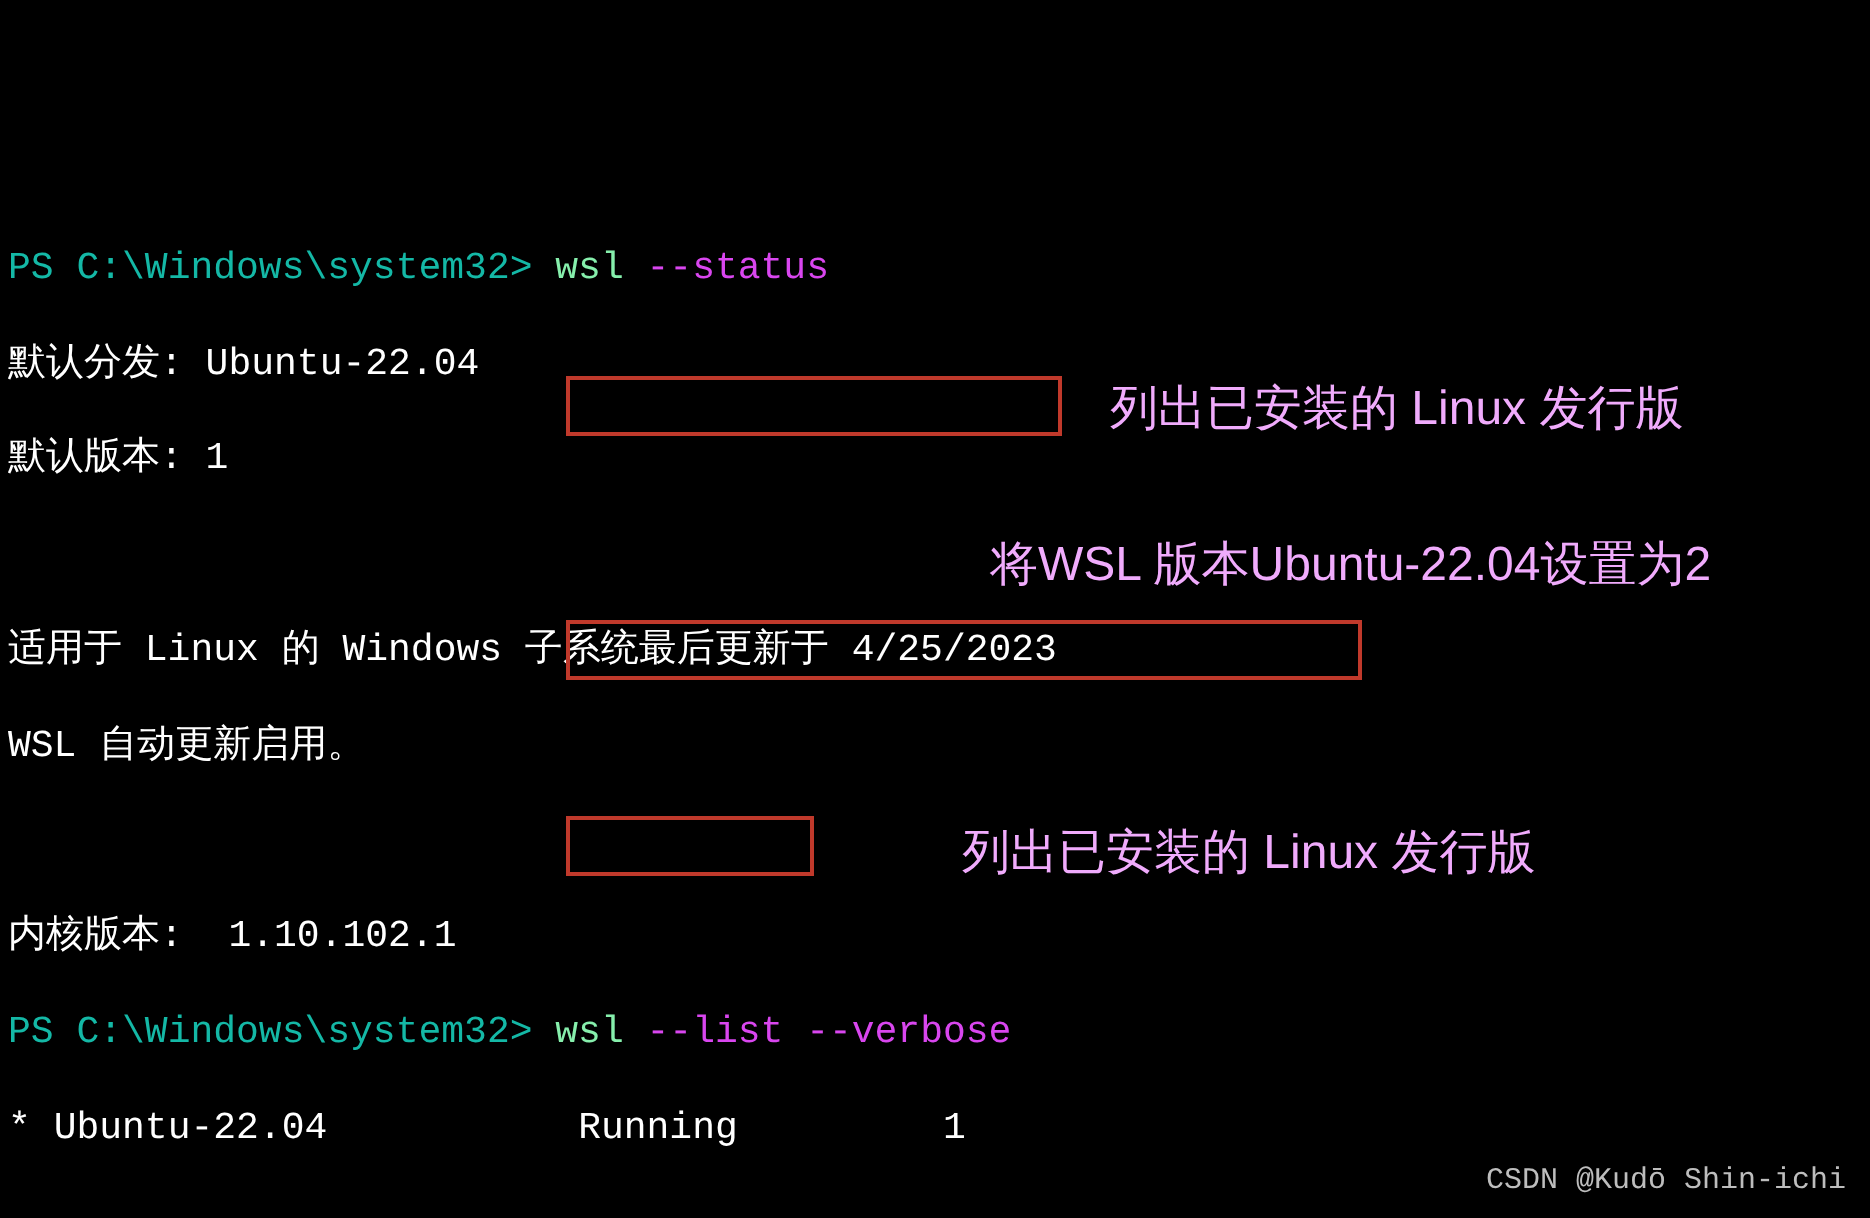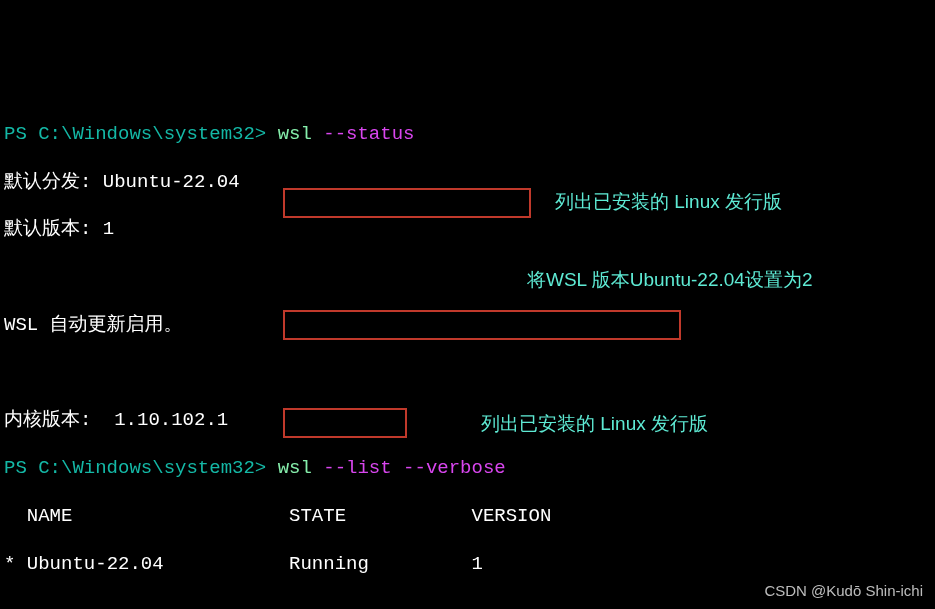--- a/index.html
+++ b/index.html
@@ -32,53 +32,53 @@
     .muted {
       color: #d946ef;
     }
     .box {
       position: absolute;
       border: 2px solid #c0392b;
       pointer-events: none;
     }
     .anno {
       position: absolute;
-      color: #5eead4;
+      color: #f0abfc;
       font-family: "Microsoft YaHei", "SimSun", sans-serif;
-      font-size: 19px;
+      font-size: 24px;
       font-weight: 500;
       white-space: nowrap;
     }
     .watermark {
       position: absolute;
       right: 12px;
       bottom: 8px;
       color: #bdbdbd;
-      font-family: Liberation Sans, sans-serif;
+      font-family: Liberation Mono, monospace;
       font-size: 15px;
     }
     .line {
       min-height: 24px;
     }
   </style>
 </head>
 <body>
 
 
 
 <div class="term">
 <div class="line"><span class="prompt">PS C:\Windows\system32&gt; </span><span class="cmd">wsl </span><span class="muted">--status</span></div>
 <div class="line">默认分发: Ubuntu-22.04</div>
 <div class="line">默认版本: 1</div>
 <div class="line">&nbsp;</div>
+<div class="line">适用于 Linux 的 Windows 子系统最后更新于 4/25/2023</div>
 <div class="line">WSL 自动更新启用。</div>
 <div class="line">&nbsp;</div>
 <div class="line">内核版本:  1.10.102.1</div>
 <div class="line"><span class="prompt">PS C:\Windows\system32&gt; </span><span class="cmd">wsl </span><span class="muted">--list --verbose</span></div>
-<div class="line">  <span>NAME</span>                   <span>STATE</span>           <span>VERSION</span></div>
 <div class="line"><span>*</span> <span>Ubuntu-22.04</span>           <span>Running</span>         <span>1</span></div>
 
 
 
 
 
 
 
 
 
@@ -87,19 +87,19 @@
 
 </div>
 
 
 <div class="box" style="left:283px; top:188px; width:248px; height:30px;"></div>
 <div class="box" style="left:283px; top:310px; width:398px; height:30px;"></div>
 <div class="box" style="left:283px; top:408px; width:124px; height:30px;"></div>
 
 
 <div class="anno" style="left:555px; top:190px;">列出已安装的 Linux 发行版</div>
-<div class="anno" style="left:527px; top:268px;">将WSL 版本Ubuntu-22.04设置为2</div>
+<div class="anno" style="left:495px; top:268px;">将WSL 版本Ubuntu-22.04设置为2</div>
 <div class="anno" style="left:481px; top:412px;">列出已安装的 Linux 发行版</div>
 
 <div class="watermark">CSDN @Kudō Shin-ichi</div>
 
 
 
 
 </body></html>

